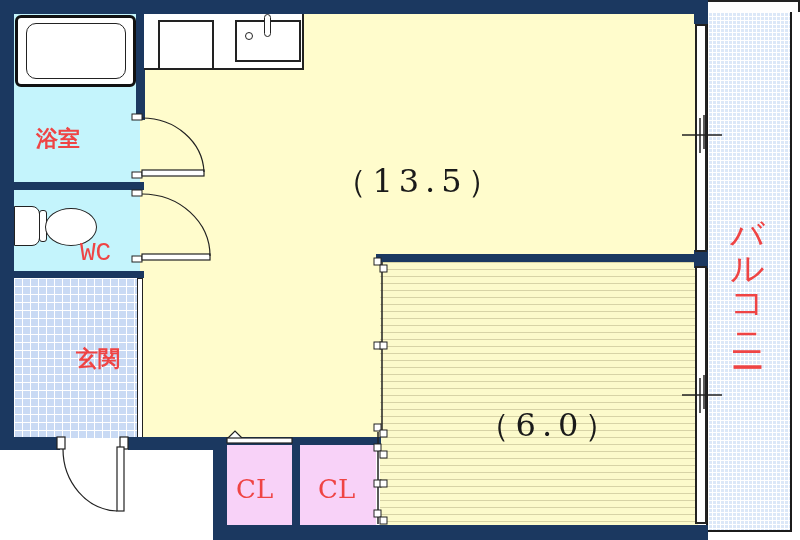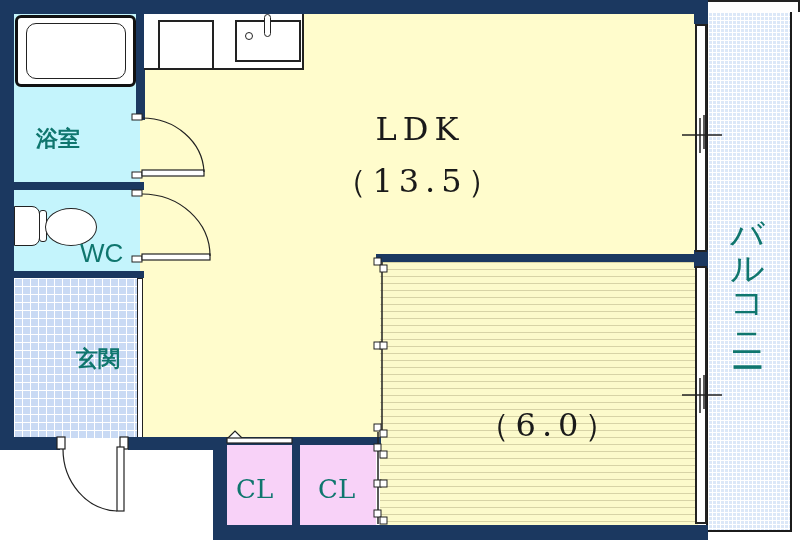--- a/index.html
+++ b/index.html
@@ -11,21 +11,21 @@
   .genkan{background-color:#c9daf4;
     background-image:linear-gradient(#ffffff 1px,transparent 1px),linear-gradient(90deg,#ffffff 1px,transparent 1px);
     background-size:8px 8px;}
   .yoshitsu{background-color:#fcfacb;
     background-image:linear-gradient(#d7d3a6 1px,transparent 1px);
     background-size:100% 7px;}
   .balcony{background-color:#dce8f8;
     background-image:linear-gradient(#ffffff 1px,transparent 1px),linear-gradient(90deg,#ffffff 1px,transparent 1px);
     background-size:4px 4px;border:2px solid #1b1b1b;}
   .closet{background:#f8d2f8;}
-  .label{font-weight:bold;color:#0f766e;white-space:nowrap;}
+  .label{font-weight:bold;color:#ef4444;white-space:nowrap;}
   .big{font-family:"DejaVu Serif","Liberation Serif",serif;font-weight:normal;color:#1a1a1a;font-size:32px;letter-spacing:6px;text-align:center;line-height:50px;}
   .fixture{background:#fff;border:2px solid #222;}
   .window-frame{background:#fff;border:2px solid #222;}
   svg{position:absolute;overflow:visible;}
 </style>
 </head>
 <body>
 
 <div class="abs" style="left:0;top:0;width:800px;height:540px;">
 
@@ -120,23 +120,22 @@
     <rect x="4" y="168" width="7" height="7" fill="#fff" stroke="#222" stroke-width="1"></rect>
     <rect x="10" y="174" width="7" height="7" fill="#fff" stroke="#222" stroke-width="1"></rect>
     <rect x="4" y="188" width="7" height="7" fill="#fff" stroke="#222" stroke-width="1"></rect>
     <rect x="10" y="195" width="7" height="7" fill="#fff" stroke="#222" stroke-width="1"></rect>
     <rect x="4" y="224" width="7" height="7" fill="#fff" stroke="#222" stroke-width="1"></rect>
     <rect x="10" y="224" width="7" height="7" fill="#fff" stroke="#222" stroke-width="1"></rect>
     <rect x="4" y="254" width="7" height="7" fill="#fff" stroke="#222" stroke-width="1"></rect>
     <rect x="10" y="261" width="7" height="7" fill="#fff" stroke="#222" stroke-width="1"></rect>
   </svg>
 
-  <div class="abs big" style="left:320px;top:104px;width:200px;">LDK</div>
   <div class="abs big" style="left:300px;top:156px;width:240px;">（13.5）</div>
 
   <div class="abs big" style="left:450px;top:400px;width:200px;">（6.0）</div>
 
   <div class="abs label" style="left:36px;top:124px;font-size:22px;">浴室</div>
-  <div class="abs label" style="left:80px;top:238px;font-size:26px;font-weight:normal;font-family:Liberation Sans, sans-serif;">WC</div>
+  <div class="abs label" style="left:80px;top:238px;font-size:26px;font-weight:normal;font-family:Liberation Mono, monospace;">WC</div>
   <div class="abs label" style="left:48px;top:344px;font-size:22px;padding-left:28px;">玄関</div>
   <div class="abs label" style="left:236px;top:474px;font-size:26px;font-weight:normal;">CL</div>
   <div class="abs label" style="left:318px;top:474px;font-size:26px;font-weight:normal;">CL</div>
 </div>
 
 </body></html>

